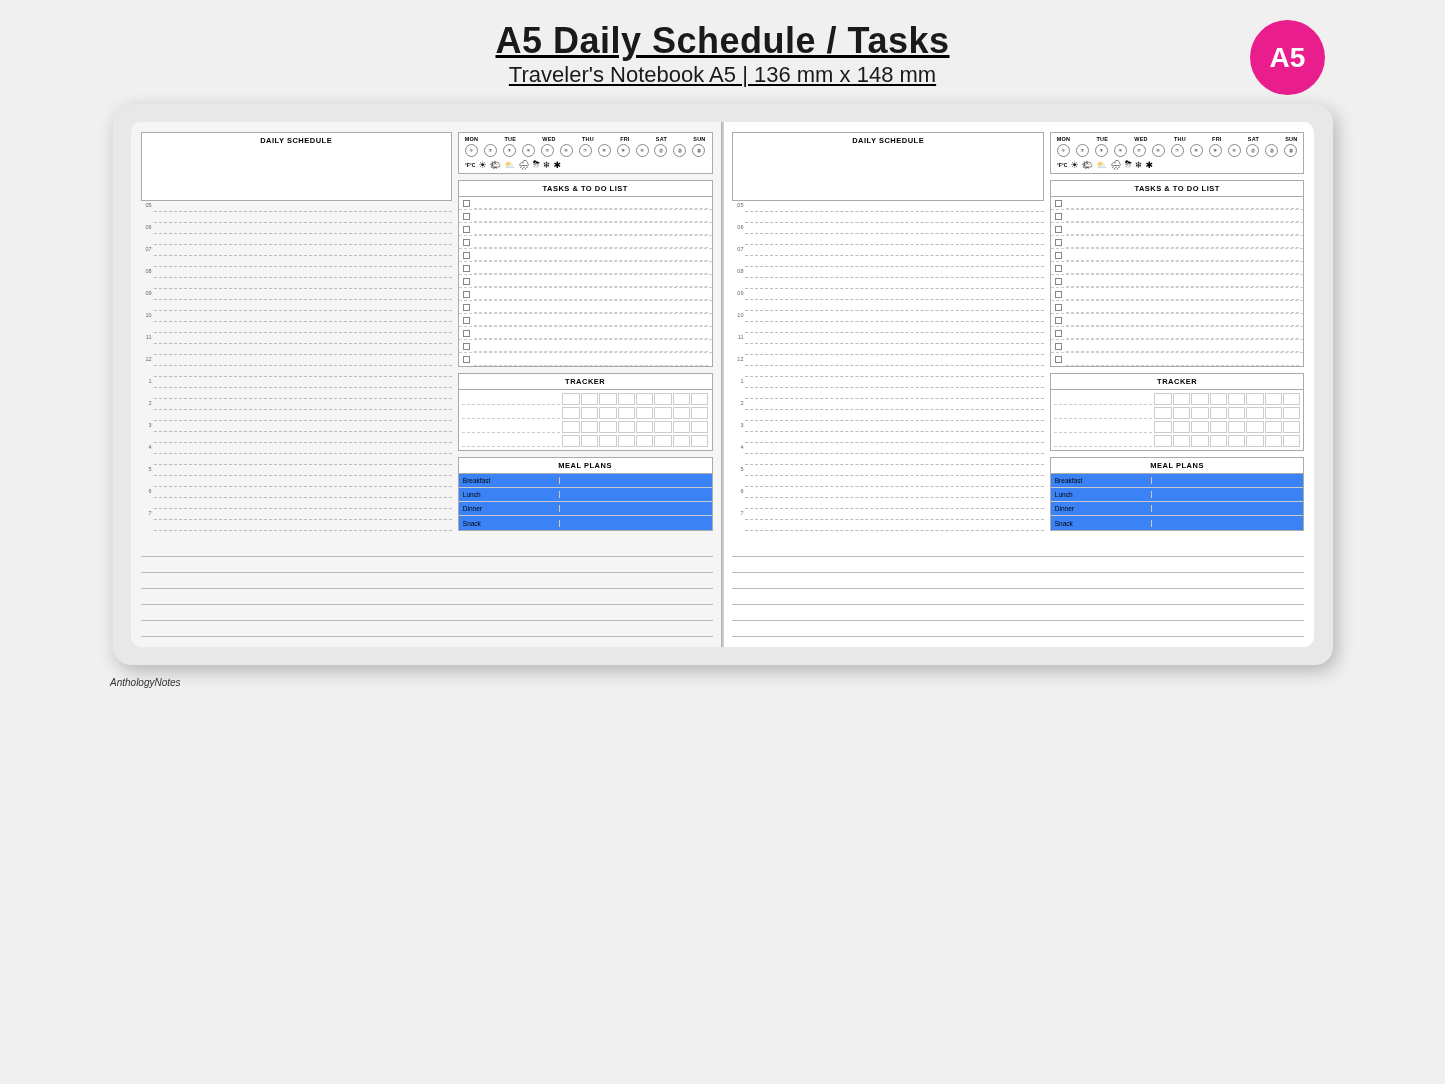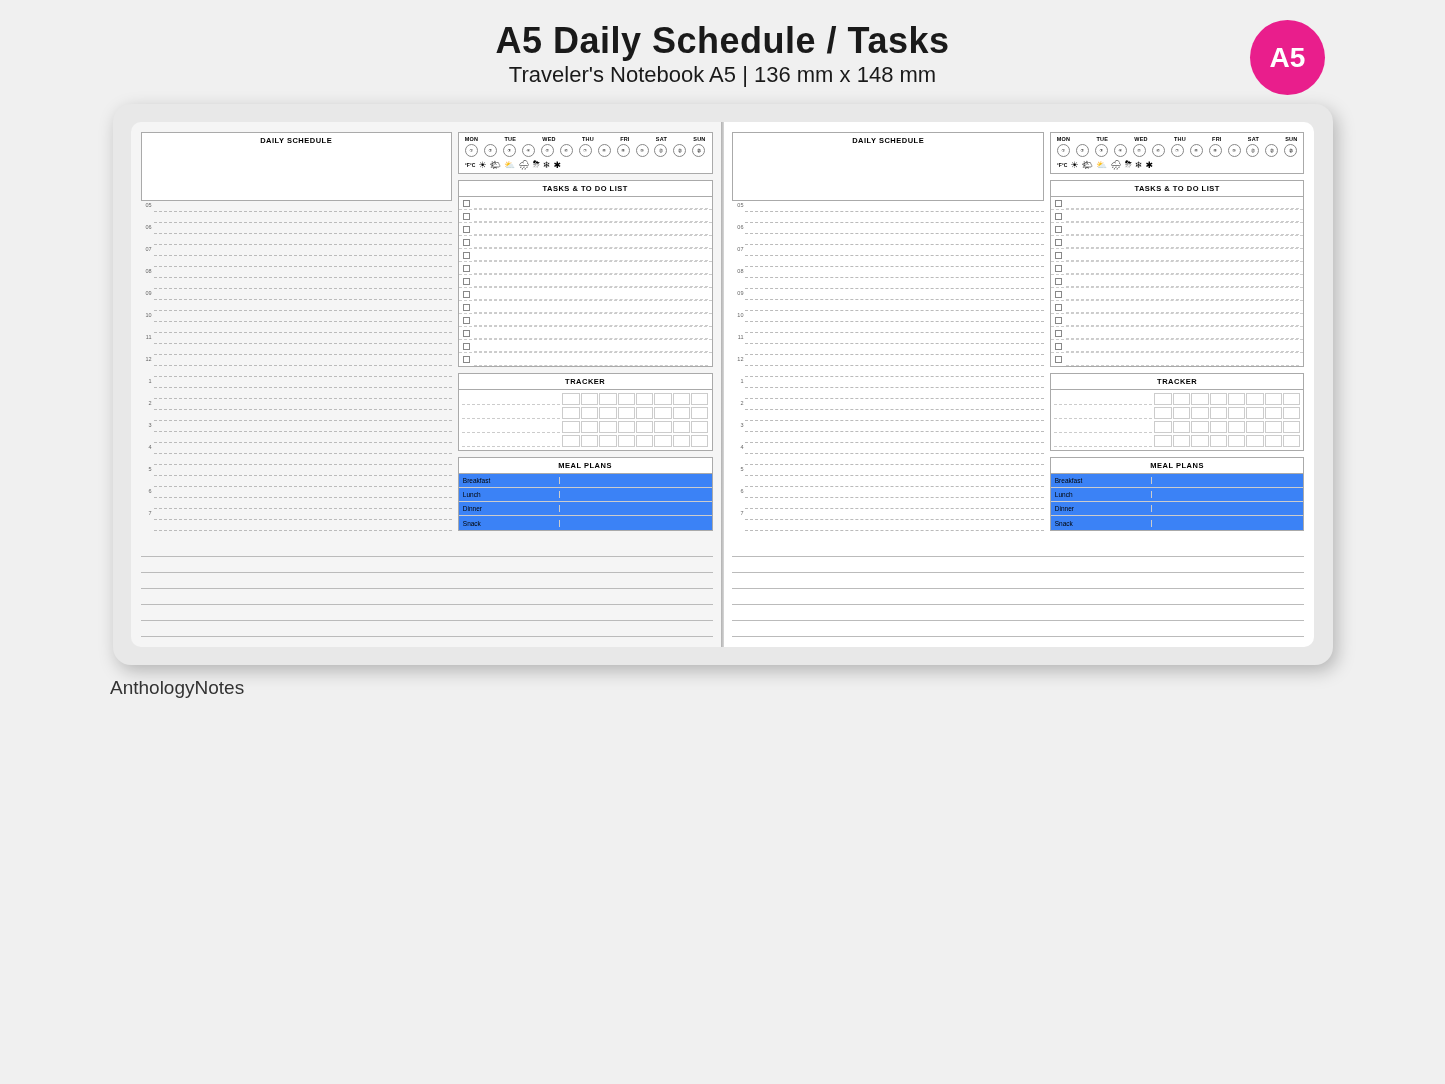--- a/index.html
+++ b/index.html
@@ -12,20 +12,21 @@
       flex-direction: column;
       align-items: center;
       padding: 20px 0 10px 0;
     }
 
     .page-header {
       text-align: center;
       margin-bottom: 16px;
       position: relative;
       width: 100%;
+      text-decoration: underline;
     }
 
     .page-title {
       font-size: 36px;
       font-weight: 900;
       color: #1a1a1a;
       letter-spacing: 0.5px;
     }
 
     .page-subtitle {
@@ -278,23 +279,24 @@
       border-bottom: 1px solid #bbb;
       height: 16px;
       width: 100%;
     }
 
     
     .brand {
       margin-top: 12px;
       align-self: flex-start;
       margin-left: 110px;
-      font-size: 19px;
+      font-size: 10px;
       color: #333;
       font-weight: 400;
+      font-style: italic;
     }
 
     
     .schedule-area {
       display: flex;
       flex-direction: column;
     }
 
     .hour-block {
       display: flex;

